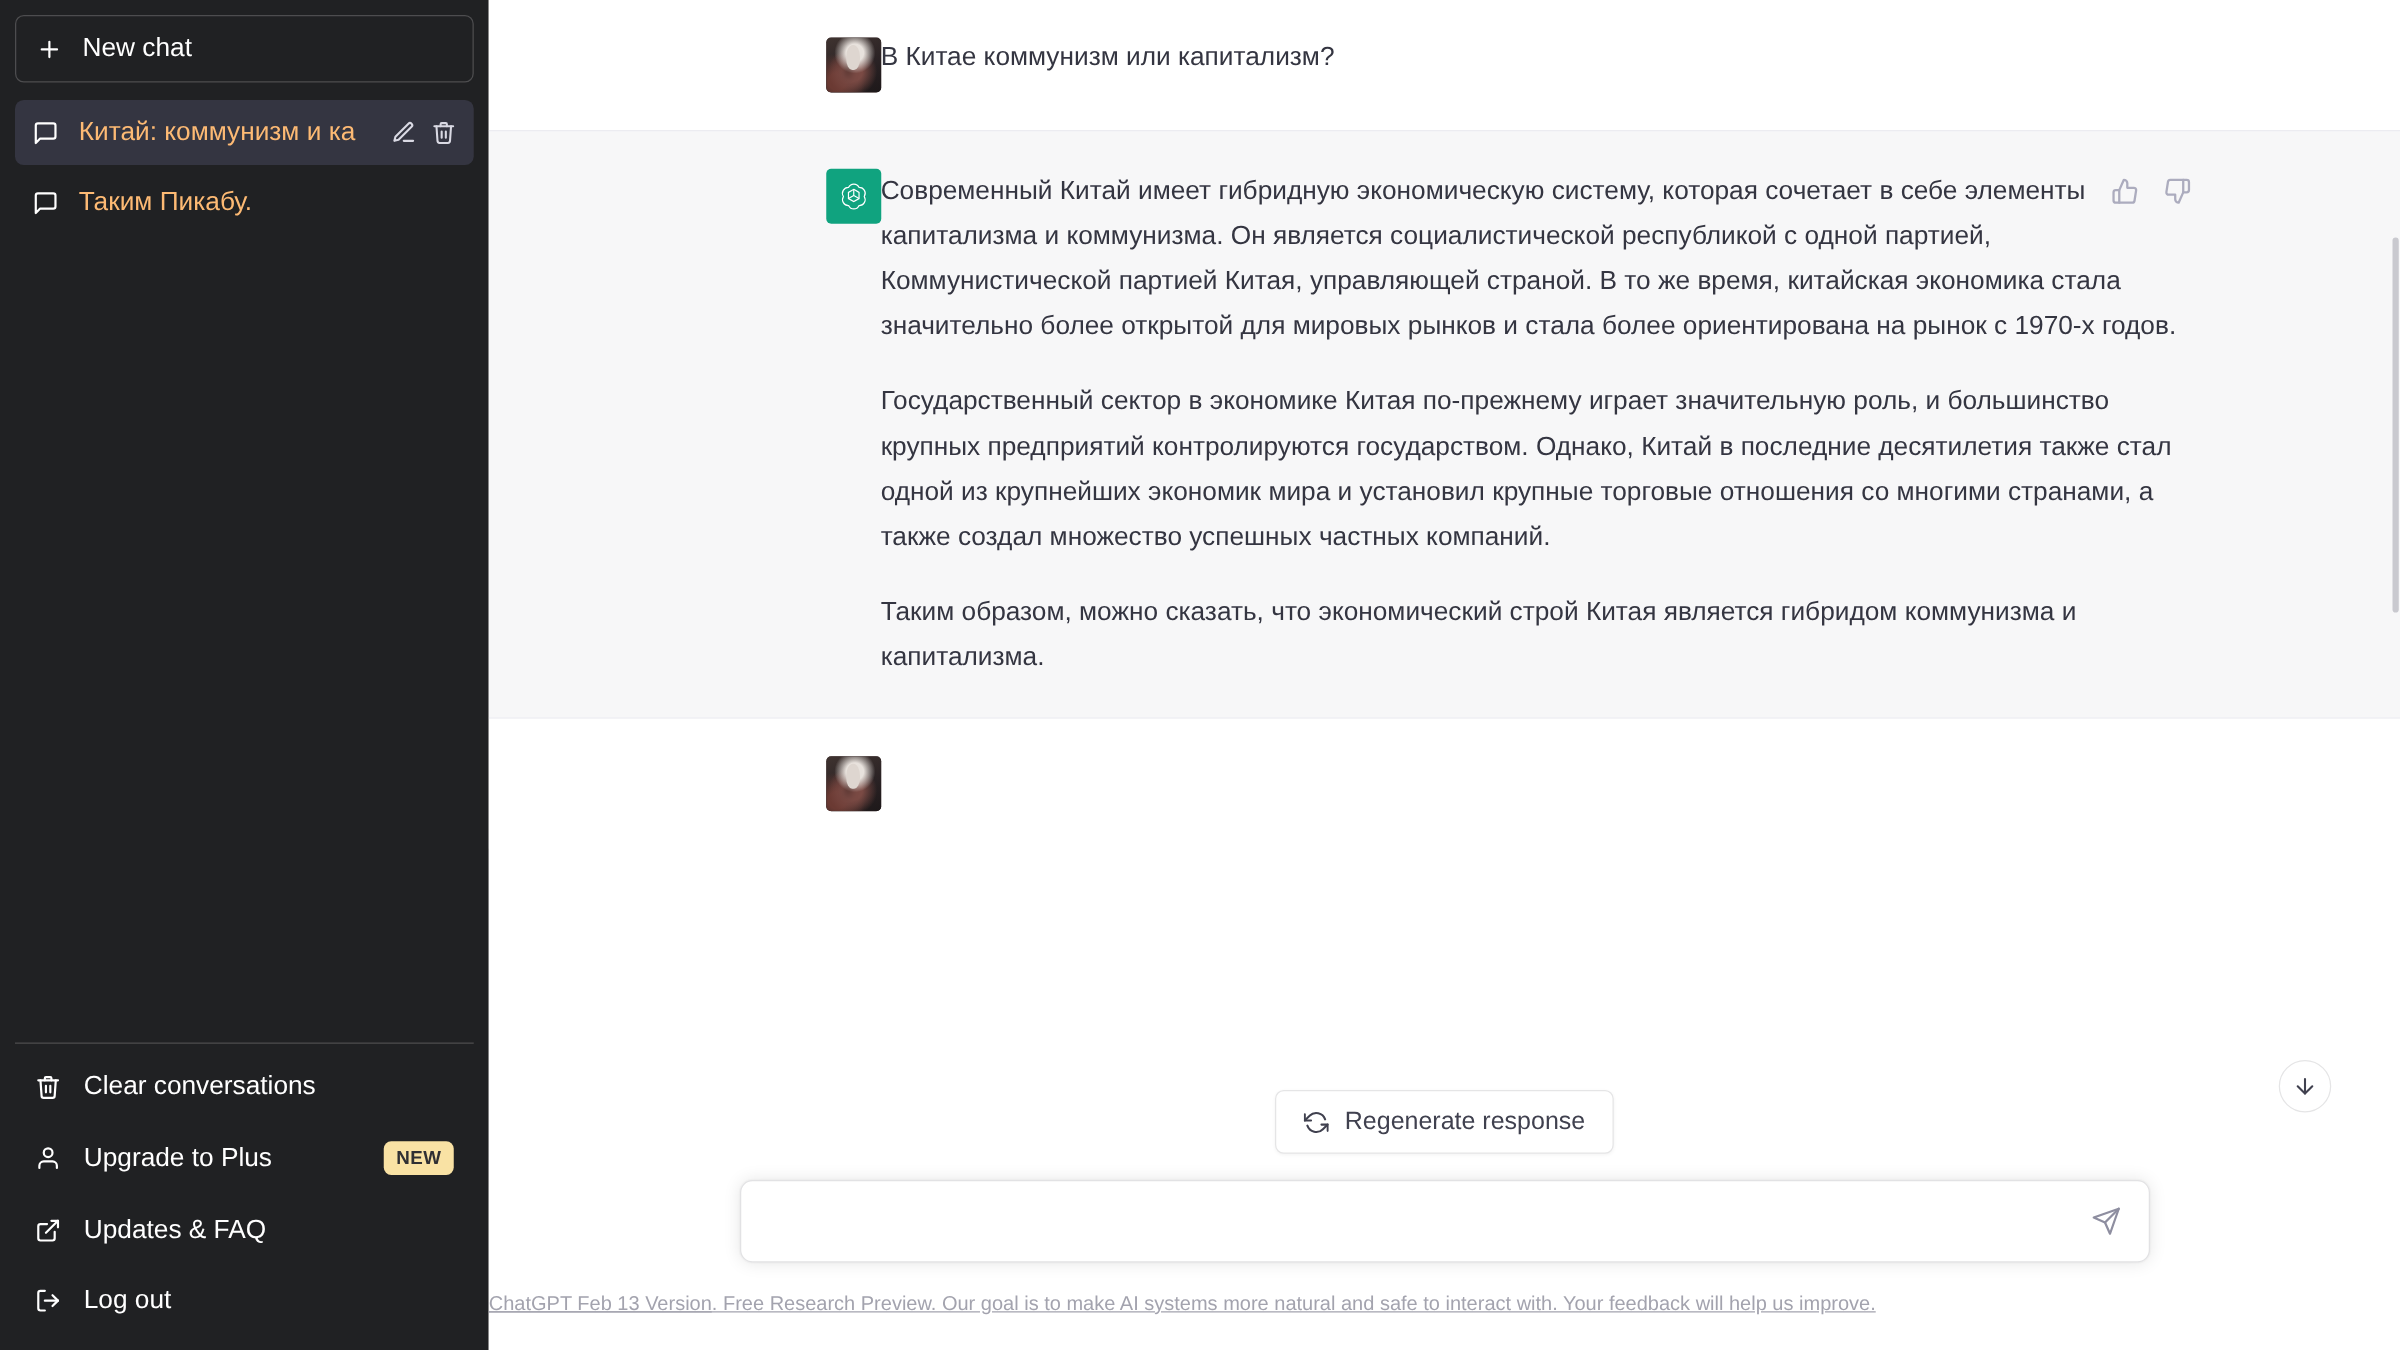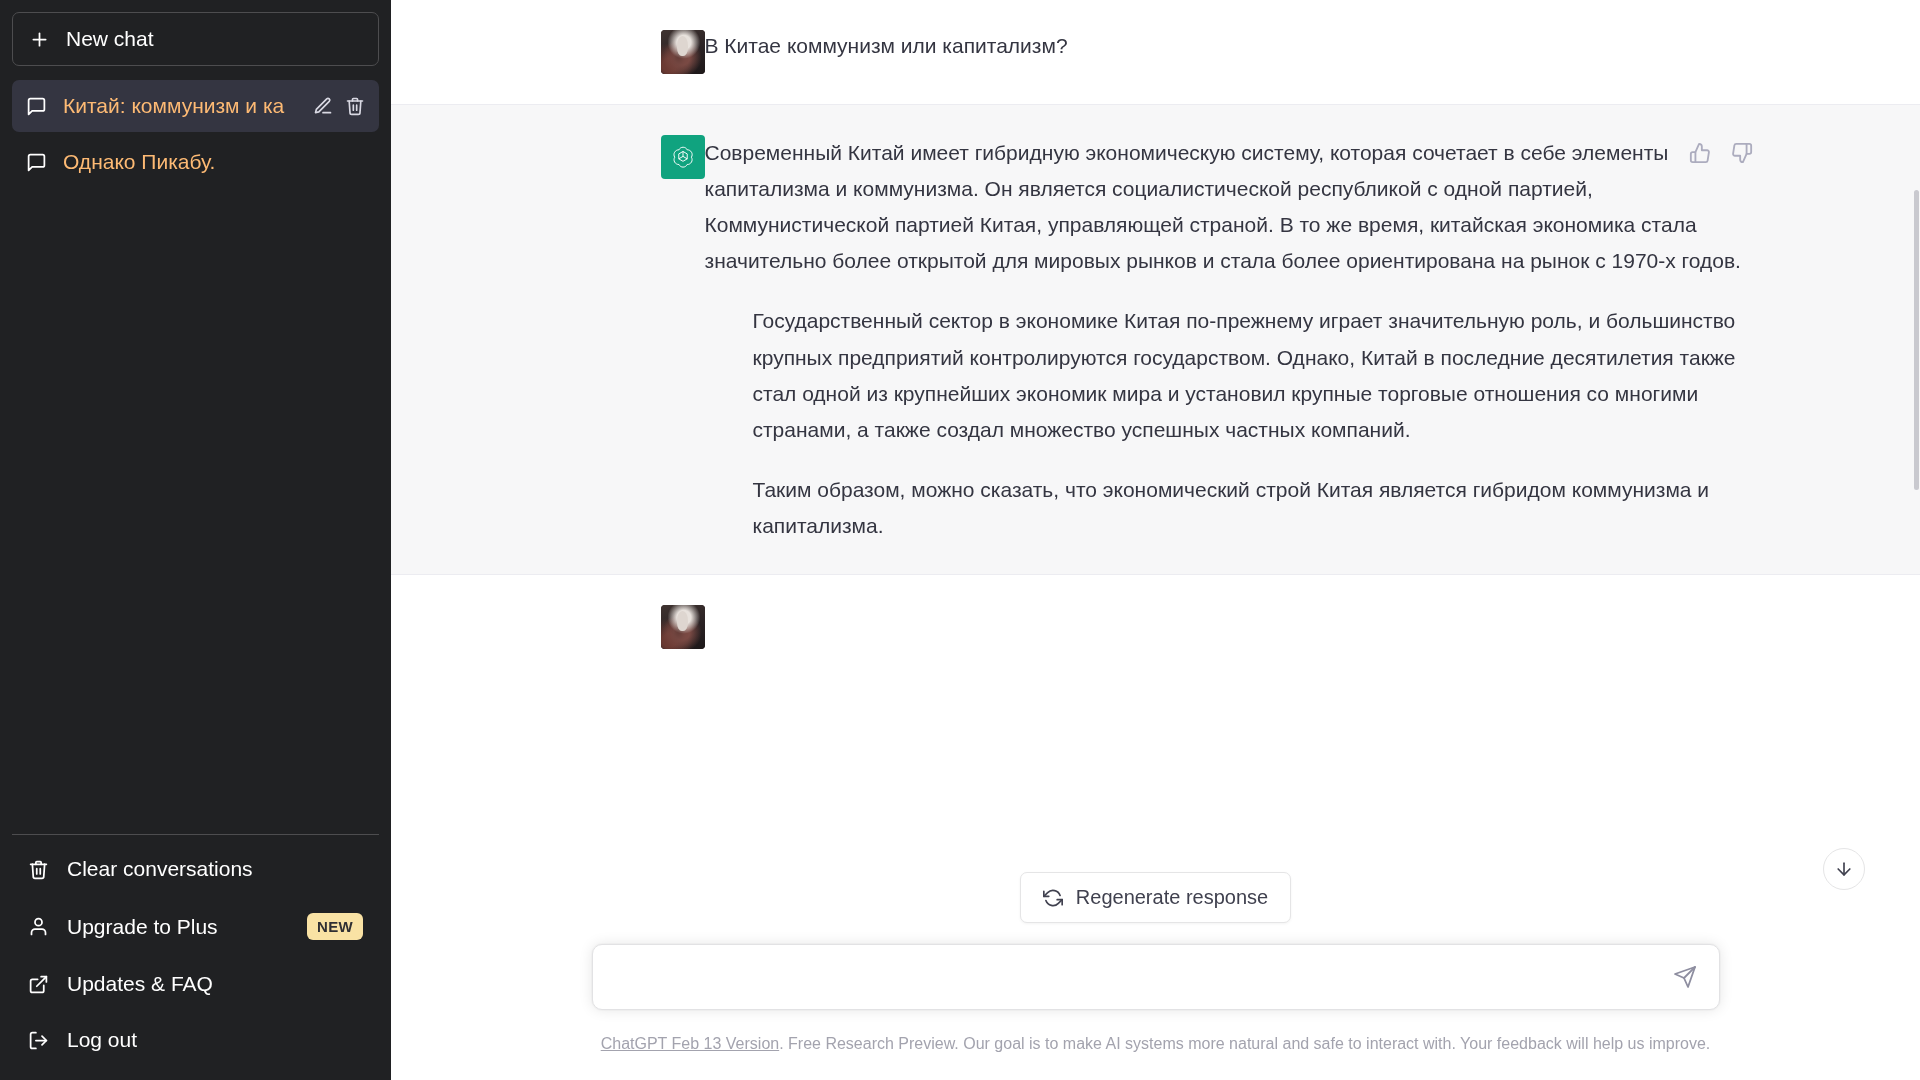--- a/index.html
+++ b/index.html
@@ -145,21 +145,21 @@
     border-radius: 50% 50% 45% 45%;
     box-shadow: -4px 10px 6px -4px rgba(0,0,0,.5);
   }
   .msg-body {
     flex: 1 1 auto;
     font-size: 21px;
     line-height: 1.72;
     color: #343541;
     min-width: 0;
   }
-  .msg-body p + p { margin-top: 24px; margin-left: 48px; }
+  .msg-body p + p { margin-top: 24px; }
   .msg.user .msg-body { line-height: 1.5; }
 
   .feedback {
     position: absolute;
     right: 38px;
     top: 2px;
     display: flex;
     gap: 10px;
     align-items: center;
   }
@@ -245,25 +245,26 @@
     top: 50%;
     transform: translateY(-50%);
     padding: 6px;
     border-radius: 5px;
     cursor: pointer;
     color: #8e8ea0;
     display: inline-flex;
   }
 
   .footer {
-    text-align: center;
+    text-align: left;
     font-size: 16px;
     color: #a3a3ae;
     padding: 22px 0 24px 0;
     line-height: 1.5;
+    text-decoration: underline;
   }
   .footer a { color: #a3a3ae; text-decoration: underline; }
 
   
   .track {
     position: absolute;
     right: 0; top: 0;
     width: 7px; height: 100%;
     background: transparent;
   }
@@ -316,21 +317,21 @@
         </span>
       </span>
     </div>
 
     <div class="chat-item">
       <span class="ico">
         <svg width="21" height="21" viewBox="0 0 24 24" fill="none" stroke="#ffffff" stroke-width="2" stroke-linecap="round" stroke-linejoin="round">
             <path d="M21 15a2 2 0 0 1-2 2H7l-4 4V5a2 2 0 0 1 2-2h14a2 2 0 0 1 2 2z"></path>
           </svg>
       </span>
-      <span class="label">Однако Пикабу.</span>
+      <span class="label">Таким Пикабу.</span>
     </div>
 
 
   </div>
 
   <div class="spacer"></div>
 
   <div class="divider"></div>
 
   <div class="menu-item">

